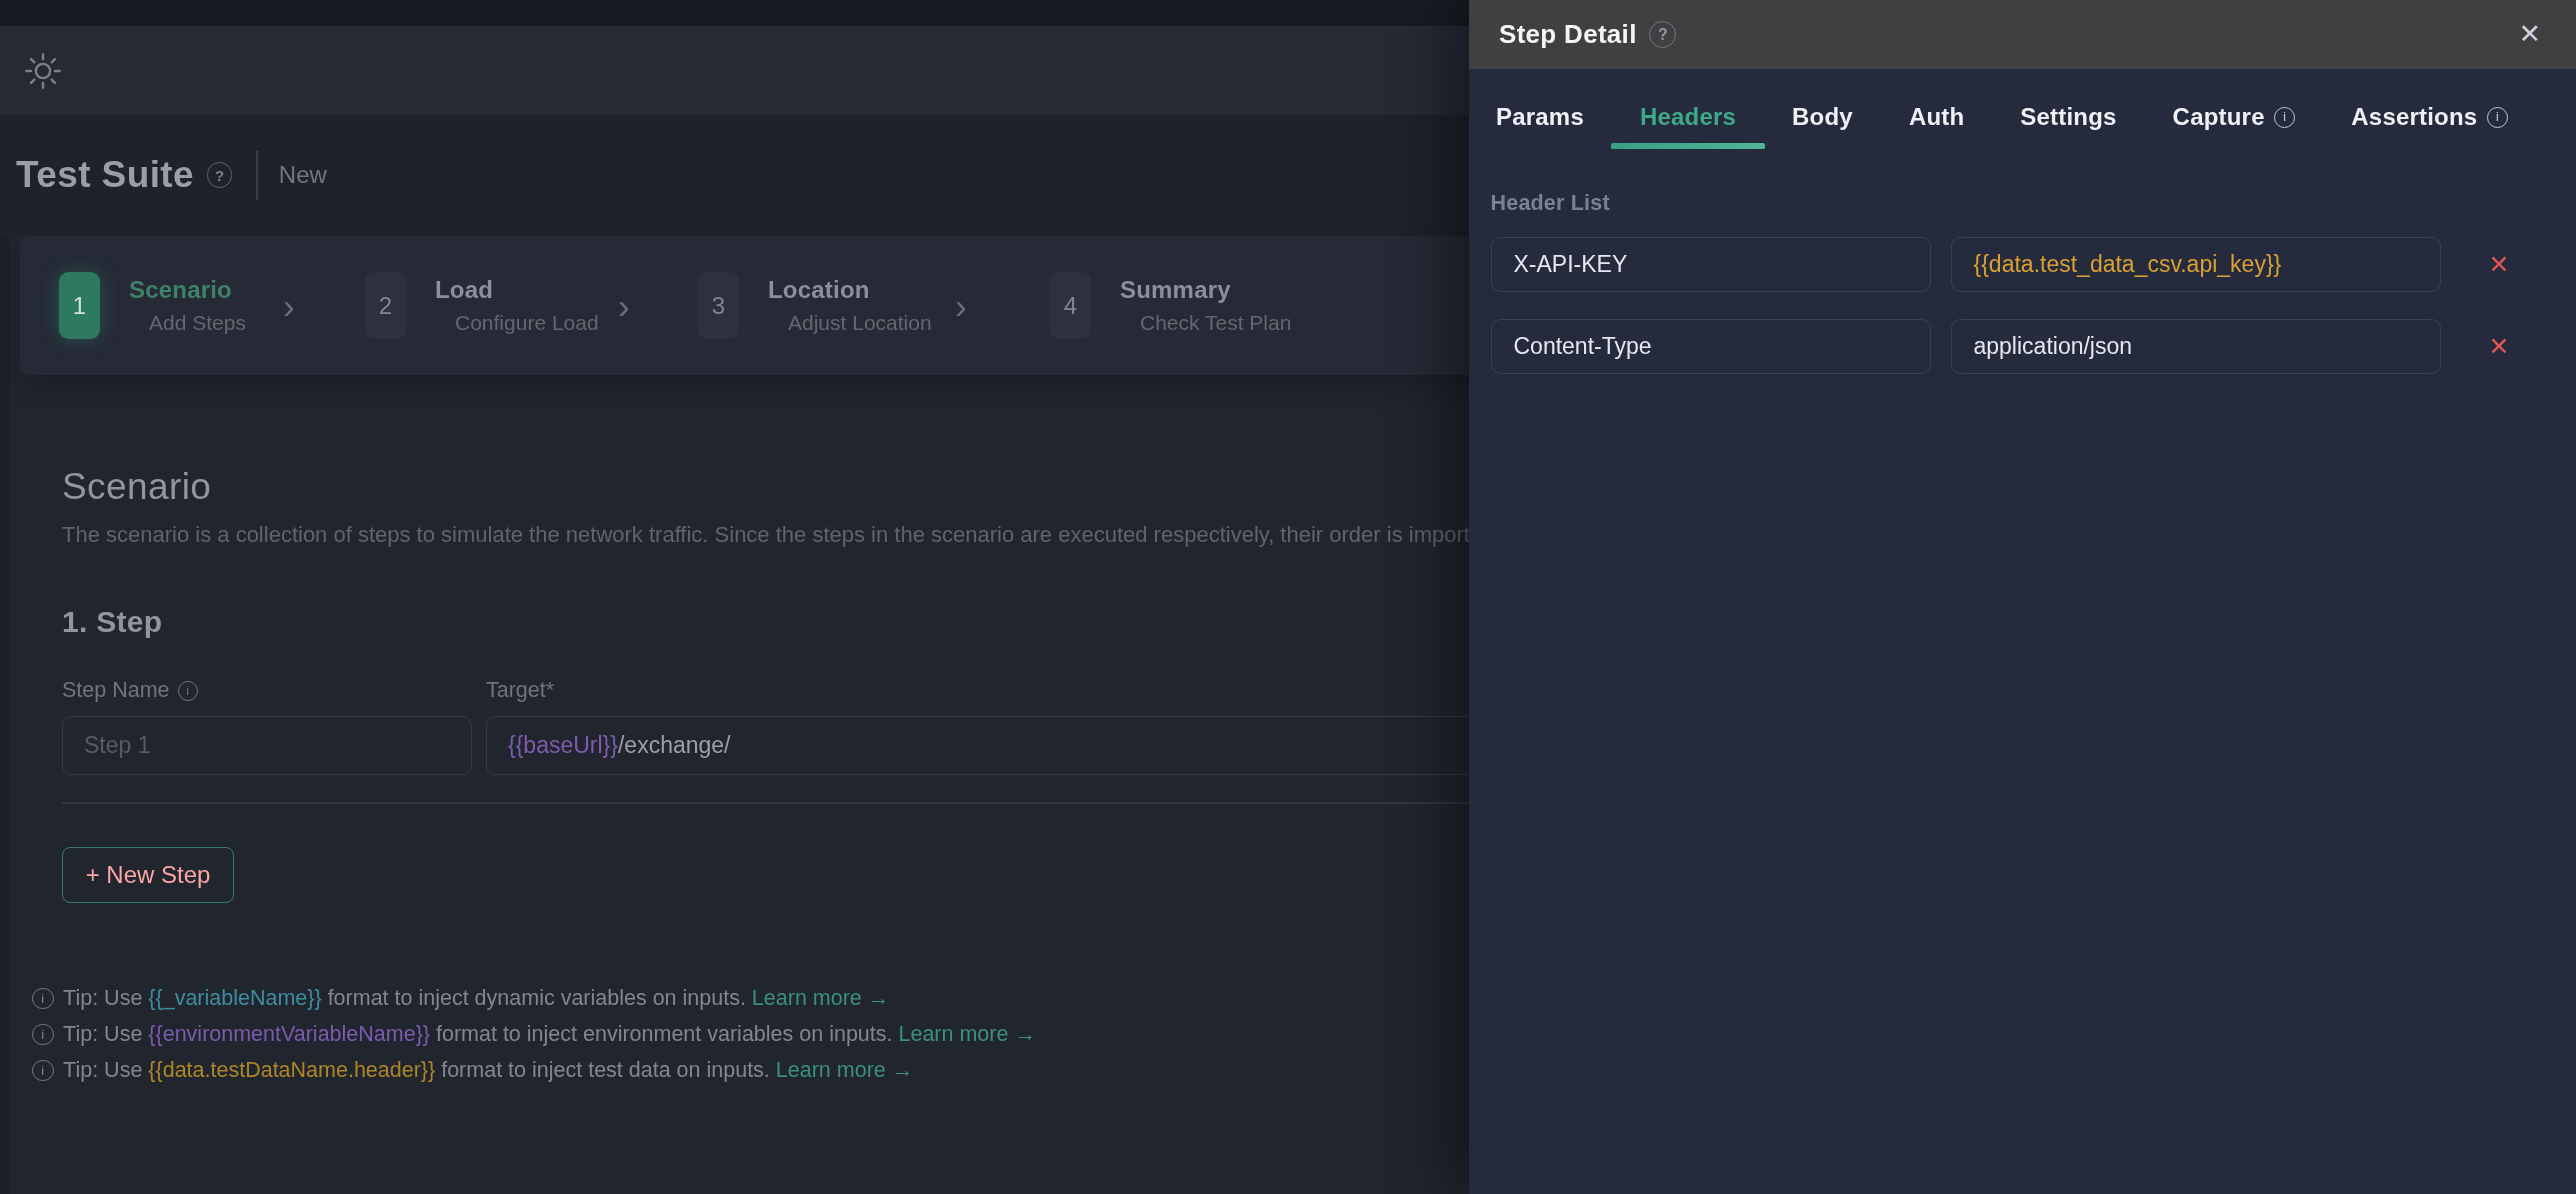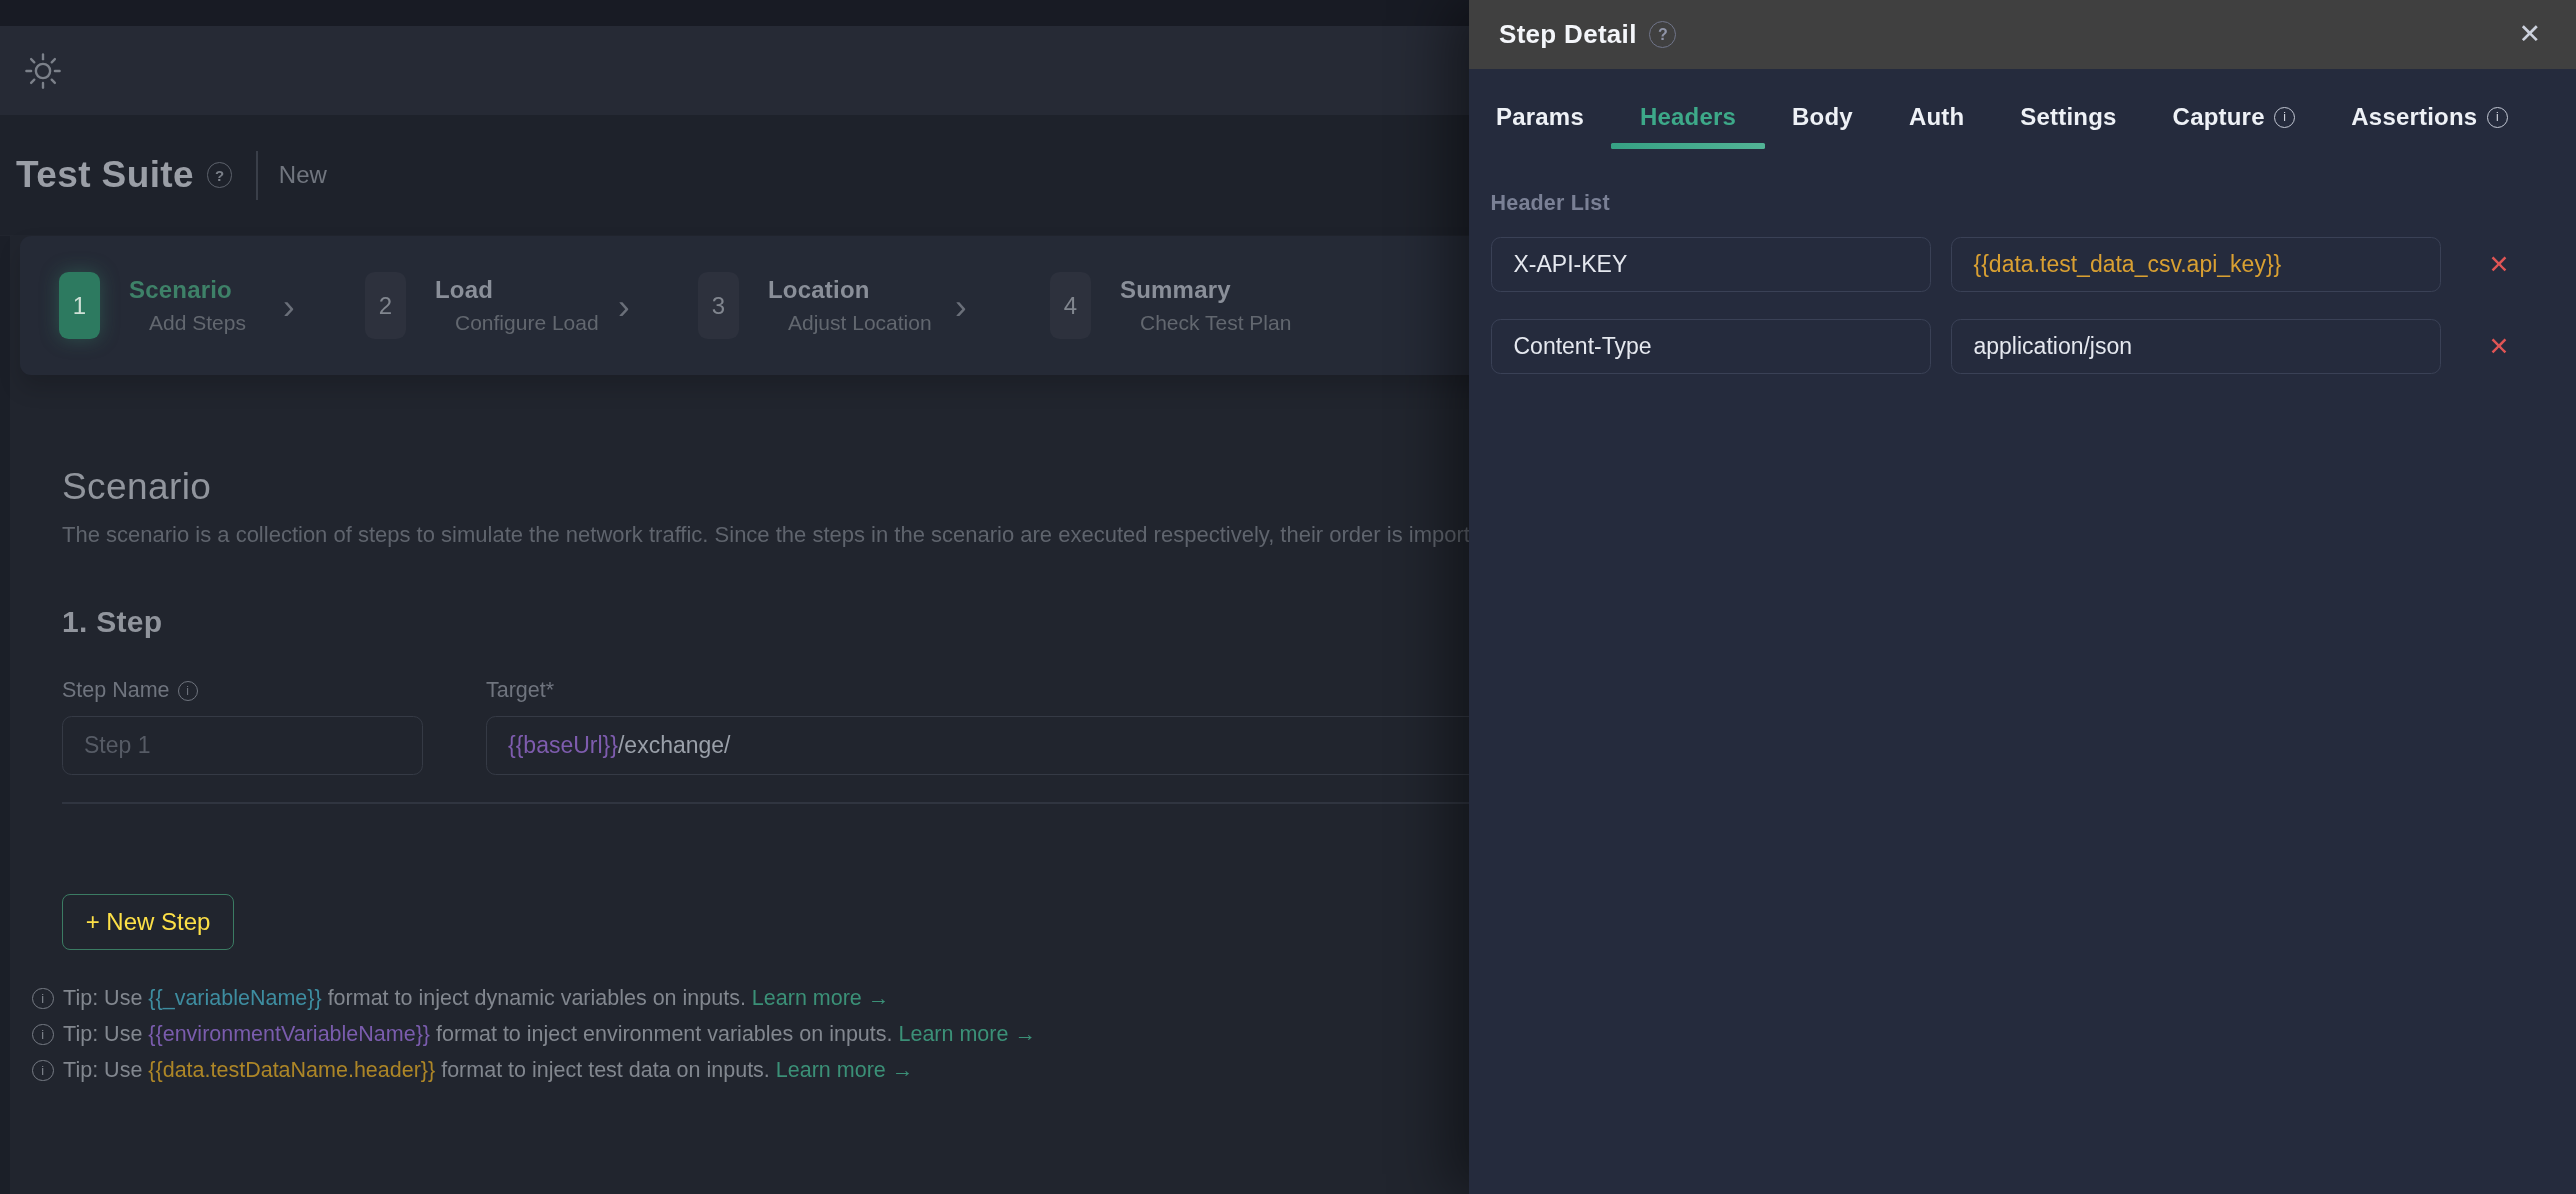--- a/index.html
+++ b/index.html
@@ -48,23 +48,23 @@
   .info-badge  { display:inline-flex; align-items:center; justify-content:center;
                  width:20px; height:20px; border:1.6px solid #6f747e; border-radius:50%;
                  font-size:12px; font-style:normal; color:#6f747e; }
   .input       { position:absolute; top:716px; height:59px; border:1.6px solid #353a45;
                  border-radius:9.6px; display:flex; align-items:center; padding:0 21px;
                  font-size:23px; color:#9aa0a9; background:transparent; }
   .placeholder { color:#565b65; }
   .var-purple  { color:#7e5cae; }
   .section-divider { position:absolute; left:62px; top:802px; width:2514px; height:1.6px; background:#303540; }
 
-  .new-step-btn { position:absolute; left:62px; top:894px; width:172px; height:56px;
+  .new-step-btn { position:absolute; left:62px; top:847px; width:172px; height:56px;
                  background:transparent; border:1.6px solid #3b7c63; border-radius:8px;
-                 color:#fde047; font-size:24px; font-family:inherit; cursor:pointer; }
+                 color:#fca5a5; font-size:24px; font-family:inherit; cursor:pointer; }
 
   .tips { position:absolute; left:32px; top:986px; display:flex; flex-direction:column; gap:11px; }
   .tip  { display:flex; align-items:center; gap:9.6px; font-size:21.5px; color:#82878f; white-space:nowrap; }
   .tip-icon { flex:0 0 auto; display:inline-flex; align-items:center; justify-content:center;
                  width:21.5px; height:21.5px; border:1.6px solid #777c85; border-radius:50%;
                  font-size:12.7px; color:#82878f; }
   .tip .var-cyan  { color:#3e8da0; }
   .tip .var-purple{ color:#7a5cad; }
   .tip .var-gold  { color:#ad8627; }
   .tip-link { color:#3b9077; cursor:pointer; }
@@ -172,21 +172,21 @@
 <div class="step-heading">1. Step</div>
 
 <div class="field-label" style="left:62px;">
   <span>Step Name</span>
   <span class="info-badge">i</span>
 </div>
 <div class="field-label" style="left:486px;">
   <span>Target*</span>
 </div>
 
-<div class="input" style="left:62px; width:361px;">
+<div class="input" style="left:62px; width:410px;">
   <span class="placeholder">Step 1</span>
 </div>
 <div class="input" style="left:486px; width:1751px;">
   <span class="var-purple">{{baseUrl}}</span>
     <span>/exchange/</span>
 </div>
 
 <div class="section-divider"></div>
 
 <button class="new-step-btn">+ New Step</button>

